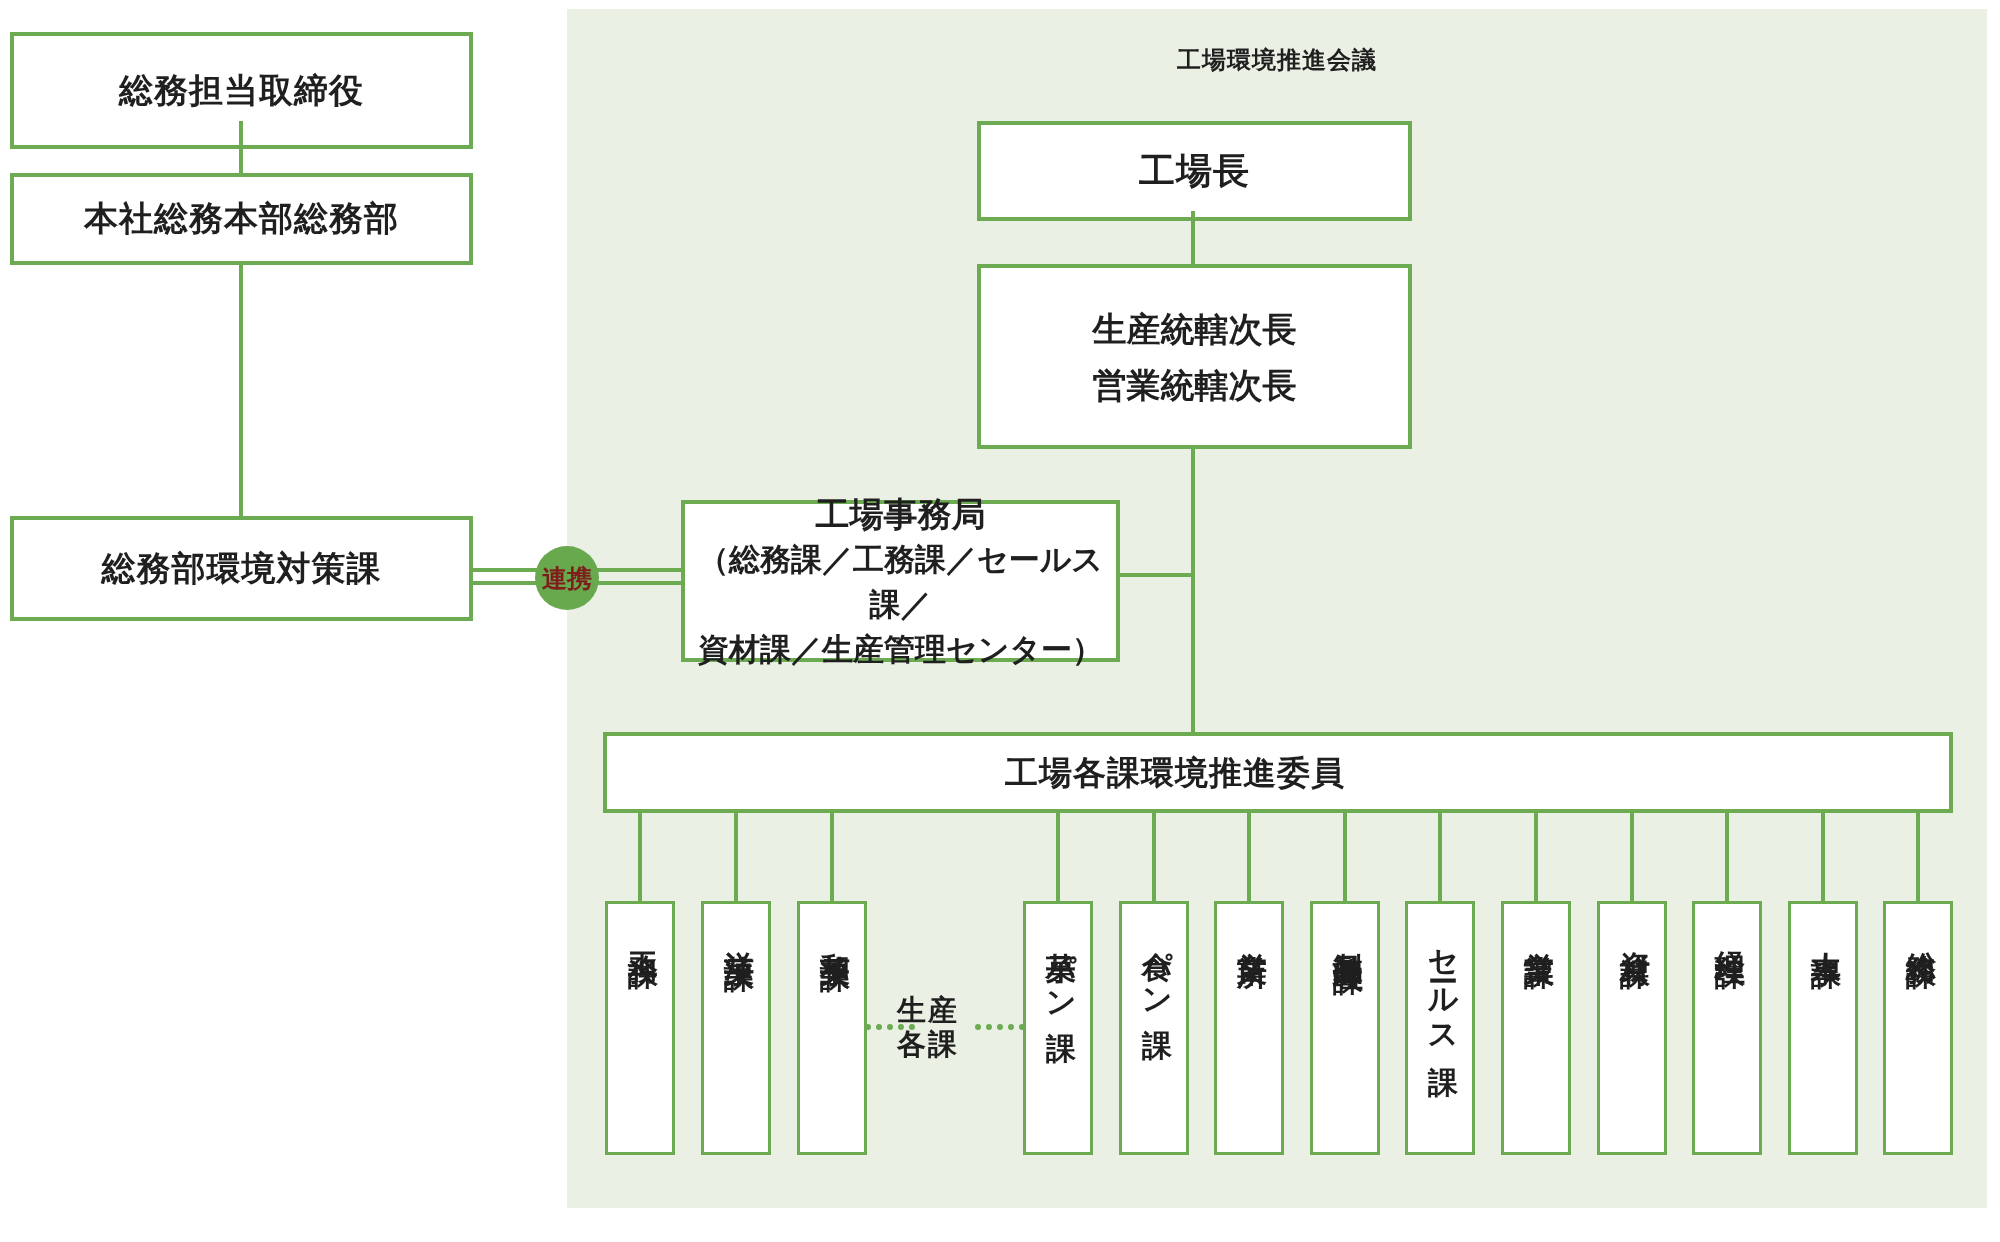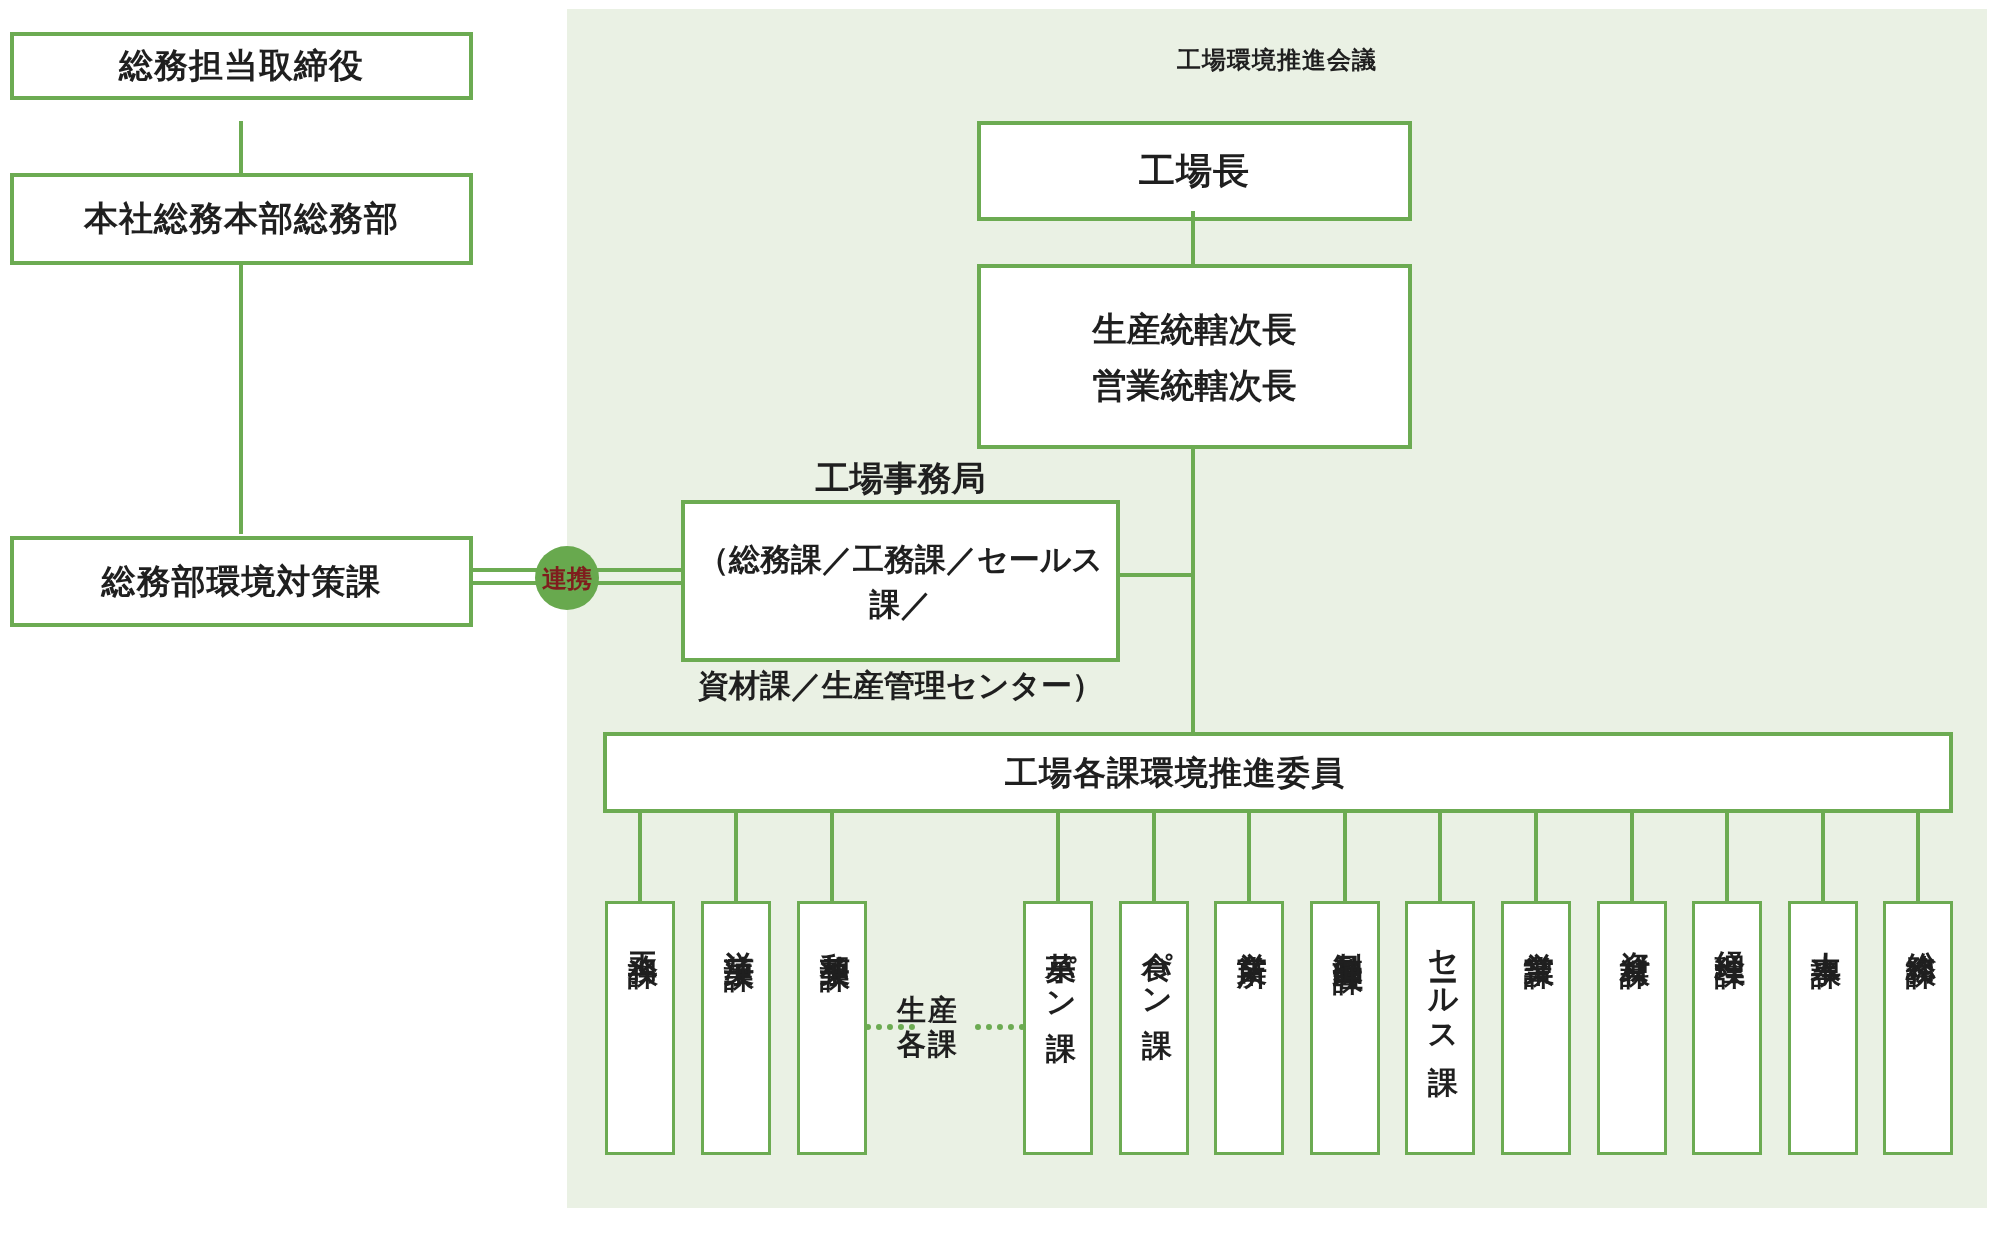--- a/index.html
+++ b/index.html
@@ -22,21 +22,21 @@
     text-align:center;
   }
   .vline{position:absolute;width:4px;background:var(--green);}
   .hline{position:absolute;height:4px;background:var(--green);}
   .title{
     position:absolute;left:567px;top:44px;width:1420px;text-align:center;
     font-size:24px;letter-spacing:1px;
   }
   .lbox{font-size:34px;letter-spacing:1px;}
   .council{flex-direction:column;font-size:34px;line-height:56px;}
-  .secretariat{flex-direction:column;font-size:31px;line-height:45px;padding-top:2px;gap:36px;}
+  .secretariat{flex-direction:column;font-size:31px;line-height:45px;padding-top:2px;}
   .secretariat .first{font-size:34px;}
   .committee-label{
     position:absolute;left:568px;top:50%;transform:translate(-50%,-50%);
     font-size:33px;white-space:nowrap;letter-spacing:1px;
   }
   .badge{
     position:absolute;left:535px;top:546px;width:64px;height:64px;border-radius:50%;
     background:var(--badge);color:#7f1d1d;display:flex;align-items:center;justify-content:center;
     font-size:25px;letter-spacing:0;
   }
@@ -56,29 +56,29 @@
 </style>
 </head>
 <body>
 
 <div id="stage">
 
   <div class="panel"></div>
 
   <div class="title">工場環境推進会議</div>
 
-  <div class="obox lbox" style="left:10px;top:32px;width:463px;height:68px;">
+  <div class="obox lbox" style="left:10px;top:32px;width:463px;height:117px;">
     <span>総務担当取締役</span>
   </div>
   <div class="vline" style="left:239px;top:121px;height:54px;"></div>
   <div class="obox lbox" style="left:10px;top:173px;width:463px;height:92px;">
     <span>本社総務本部総務部</span>
   </div>
   <div class="vline" style="left:239px;top:263px;height:271px;"></div>
-  <div class="obox lbox" style="left:10px;top:536px;width:463px;height:91px;">
+  <div class="obox lbox" style="left:10px;top:516px;width:463px;height:105px;">
     <span>総務部環境対策課</span>
   </div>
 
   <div class="hline" style="left:471px;top:568px;width:212px;"></div>
   <div class="hline" style="left:471px;top:581px;width:212px;"></div>
   <div class="badge">
     <span>連携</span>
   </div>
 
   <div class="obox" style="left:977px;top:121px;width:435px;height:100px;font-size:36px;letter-spacing:1px;">

